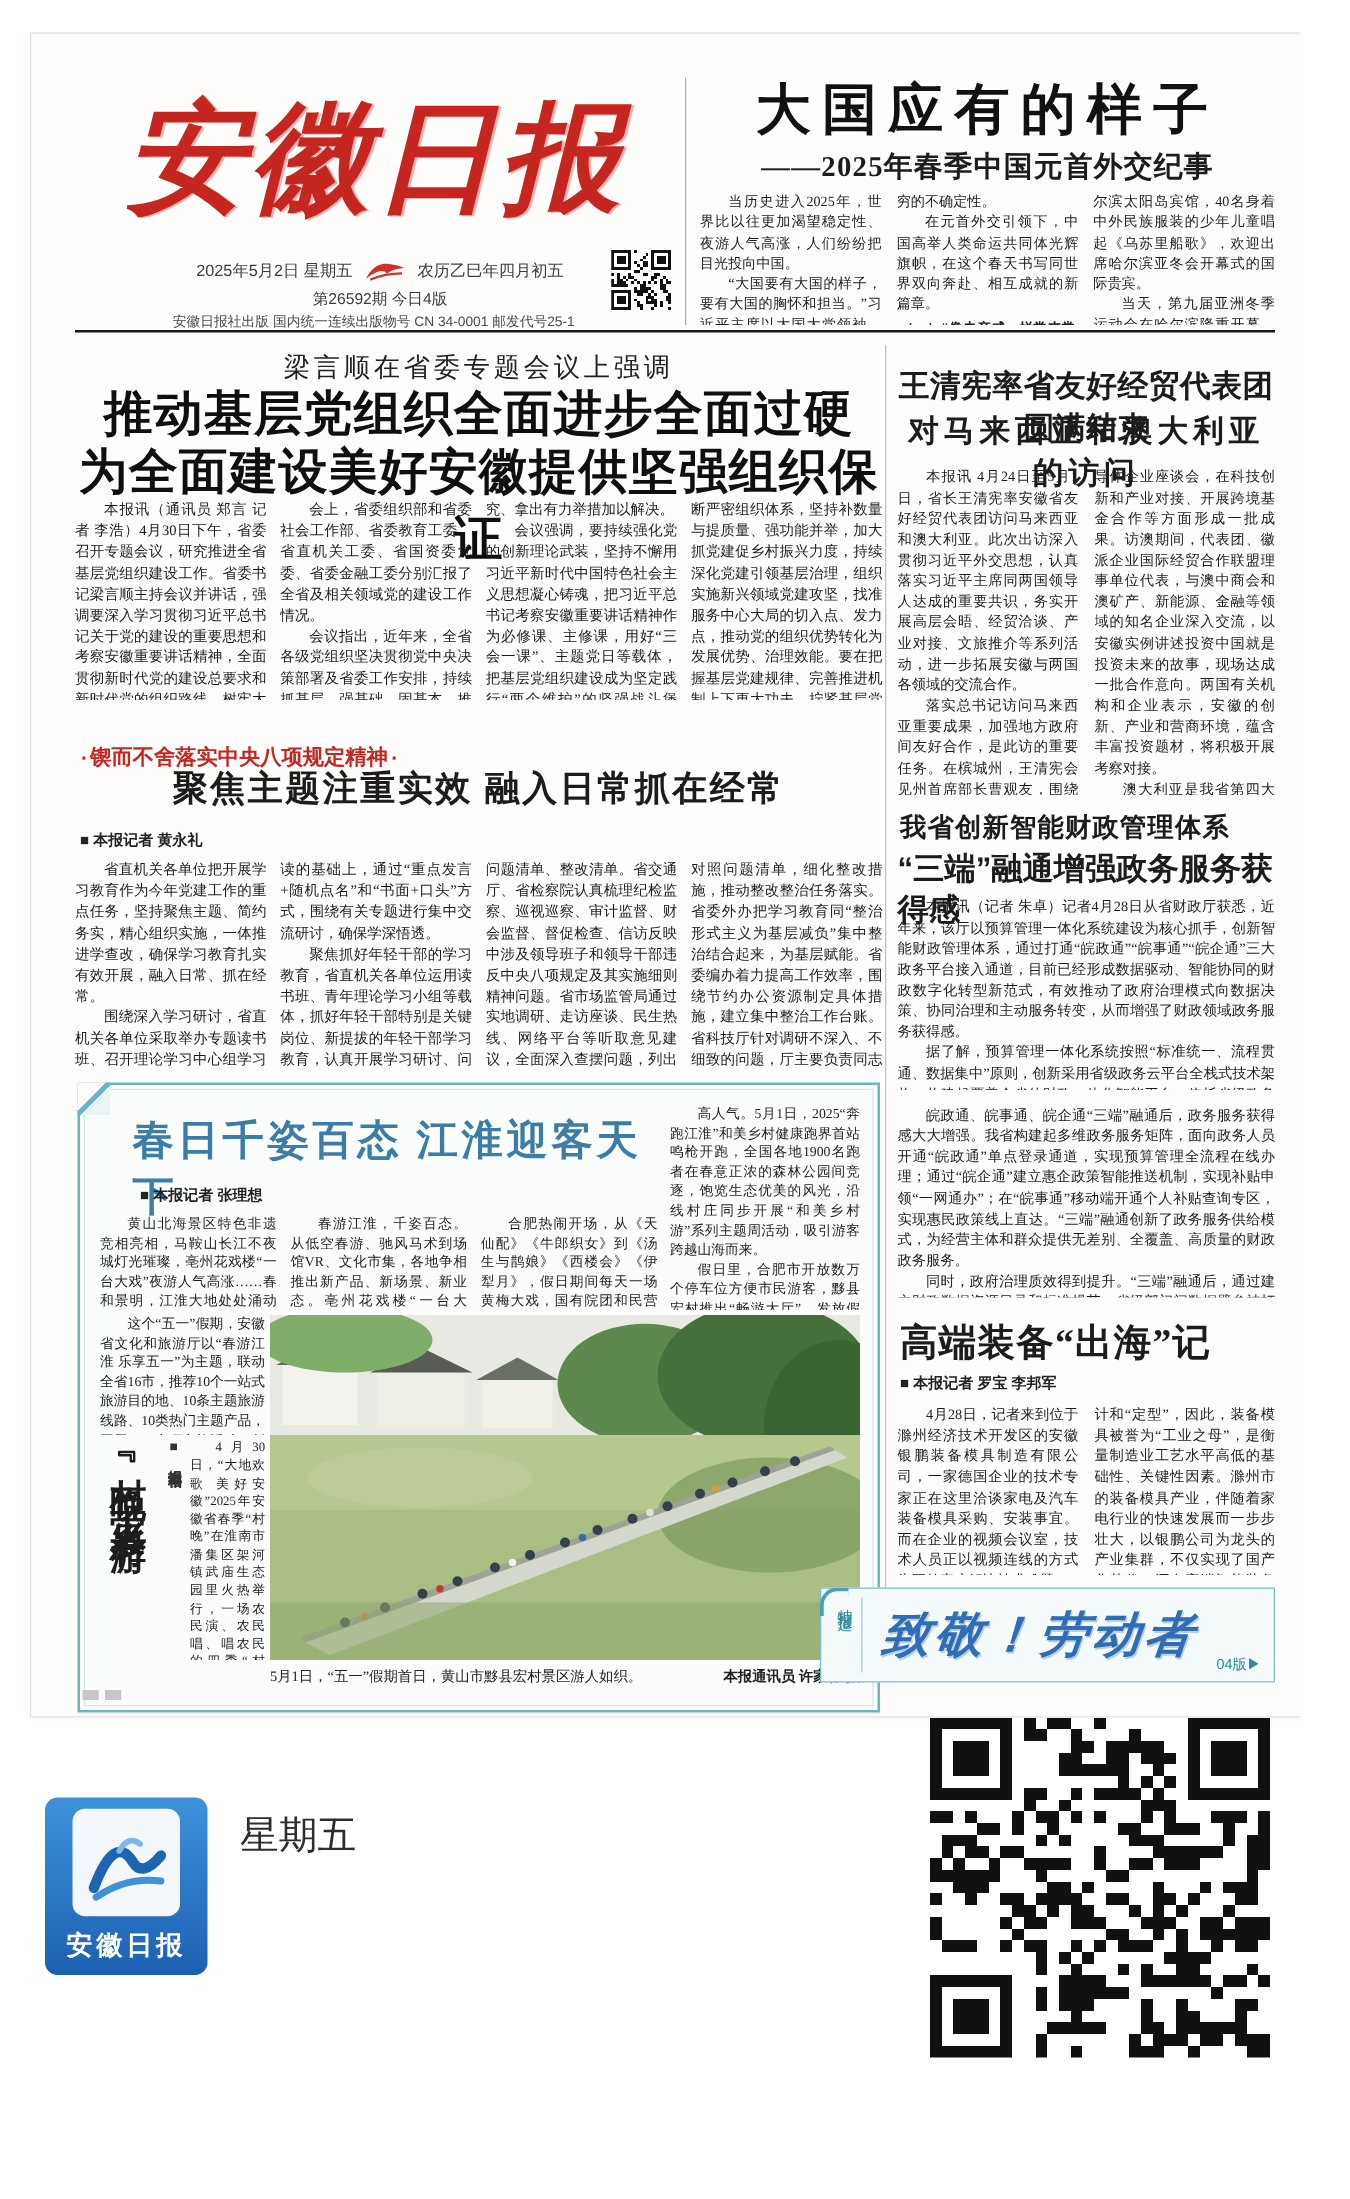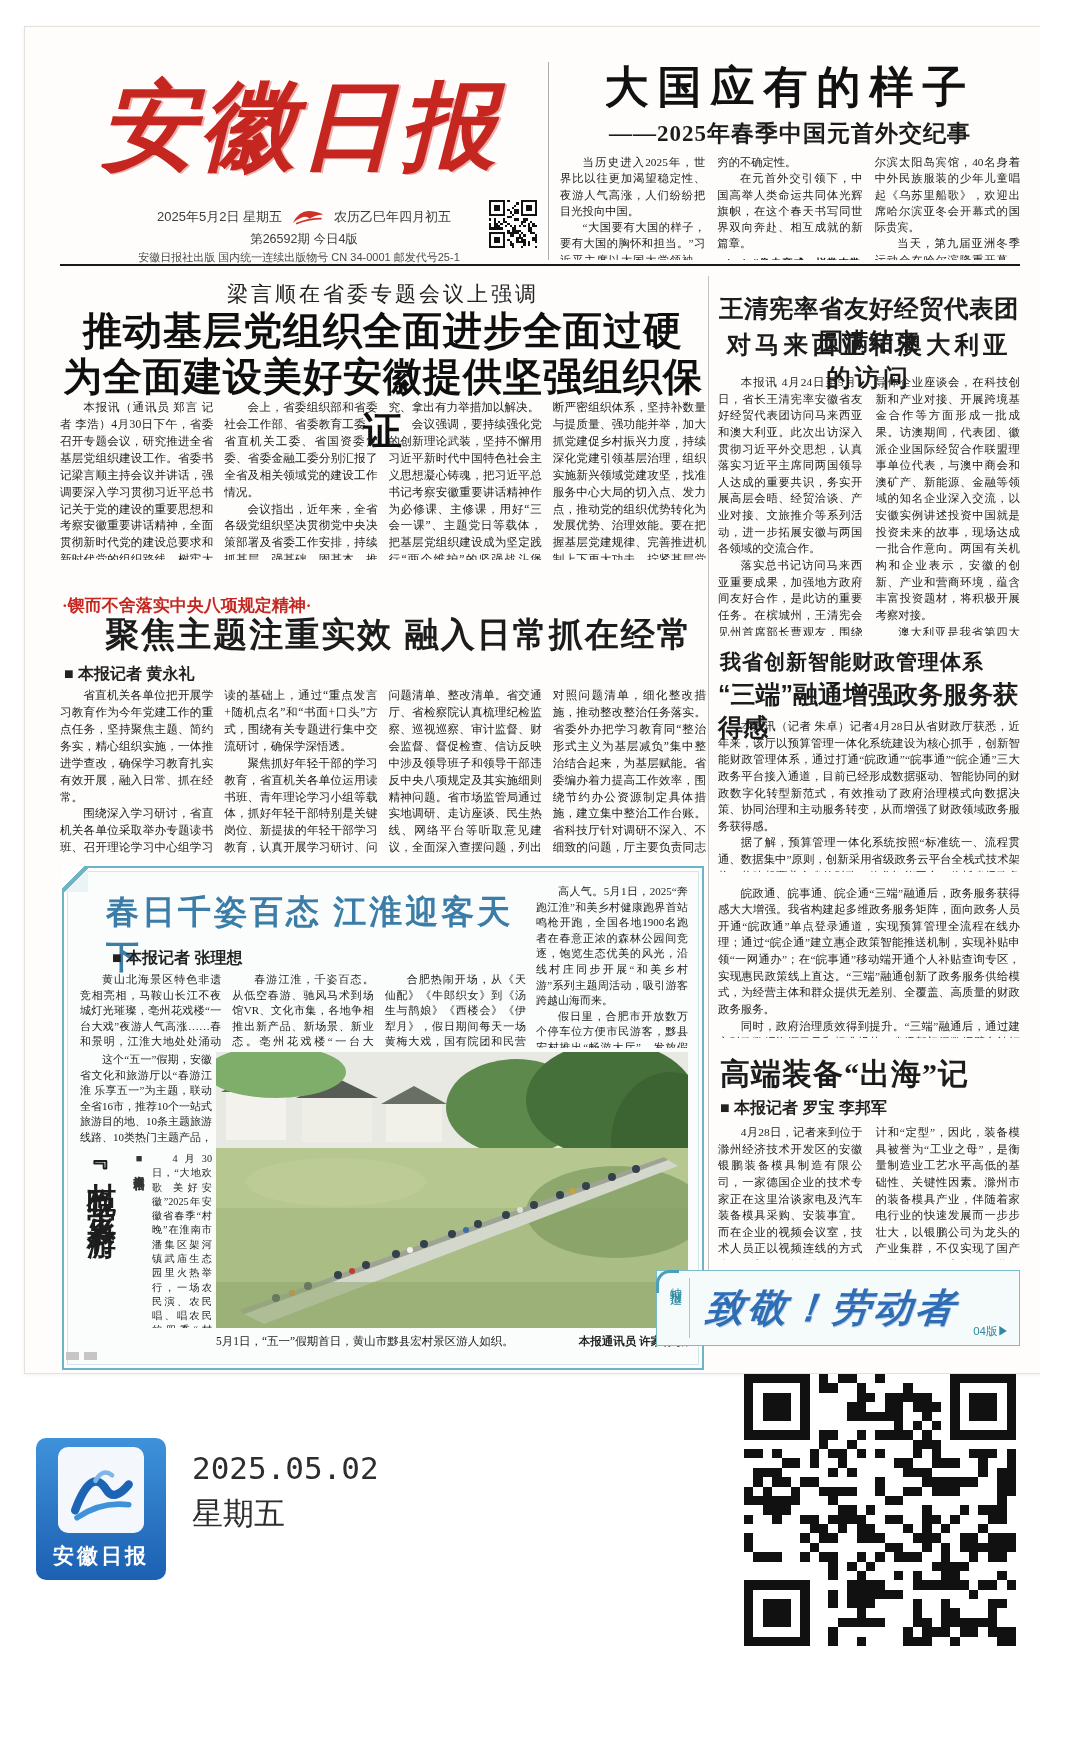--- a/index.html
+++ b/index.html
@@ -30,24 +30,24 @@
   .lead-cols p{font-size:11.3px;line-height:1.44;}
   .subhead{font-weight:bold;font-size:12.5px;text-indent:0;text-align:center;margin:3px 0 2px;font-family:"Liberation Sans",sans-serif;}
   .hrule{left:60px;top:264px;width:960px;height:2px;background:#181818;}
   .vline-main{left:708px;top:276px;width:1px;height:1062px;background:#c2c2c2;}
   
   .kicker{left:60px;top:280px;width:646px;text-align:center;font-size:21px;letter-spacing:3px;color:#222;}
   .mh{left:60px;width:646px;text-align:center;font-family:"Liberation Sans",sans-serif;font-weight:900;
       font-size:39px;letter-spacing:1px;color:#0f0f0f;}
   .main-cols{left:60px;top:400px;width:646px;height:160px;display:flex;gap:11px;overflow:hidden;}
   .main-cols p,.camp-cols p{font-size:11.6px;line-height:1.46;}
-  .redkick{left:62px;top:594px;font-weight:bold;font-size:17px;color:#c5261f;font-family:Liberation Serif, serif;}
-  .camp-h{left:76px;top:612px;width:646px;text-align:center;font-family:"Liberation Sans",sans-serif;
-      font-weight:900;font-size:34px;letter-spacing:2px;}
-  .byline{font-weight:bold;font-size:16px;font-family:"Liberation Sans",sans-serif;color:#222;}
+  .redkick{left:62px;top:594px;font-weight:bold;font-size:17px;color:#c5261f;font-family:Liberation Mono, monospace;}
+  .camp-h{left:60px;top:612px;width:646px;text-align:center;font-family:"Liberation Sans",sans-serif;
+      font-weight:900;font-size:28px;letter-spacing:2px;}
+  .byline{font-weight:bold;font-size:12px;font-family:"Liberation Sans",sans-serif;color:#222;}
   .camp-cols{left:60px;top:688px;width:646px;height:170px;display:flex;gap:11px;overflow:hidden;}
   
   .wang-h{left:718px;width:302px;text-align:center;font-family:"Liberation Sans",sans-serif;font-weight:900;
       font-size:24.5px;letter-spacing:0.5px;}
   .twocol{display:flex;gap:13px;overflow:hidden;font-family:Liberation Serif, serif;}
   .wang-cols{left:718px;top:374px;width:302px;height:262px;}
   .wang-cols p,.fiscal-cols p,.equip-cols p{font-size:11.4px;line-height:1.46;}
   .fis-kick{left:720px;top:648px;width:302px;font-weight:bold;font-size:21px;letter-spacing:1px;}
   .fis-h{left:718px;top:678px;width:302px;font-family:"Liberation Sans",sans-serif;font-weight:900;font-size:25px;}
   .fiscal-cols{left:718px;top:718px;width:302px;height:320px;flex-direction:column;}
@@ -439,21 +439,20 @@
     <div class="emblem">
       <svg viewBox="0 0 80 80" width="74" height="74">
         <path d="M12 62 Q30 14 46 40 Q54 53 70 34" fill="none" stroke="#1d64b5" stroke-width="9" stroke-linecap="round"></path>
         <path d="M14 70 Q40 52 70 56" fill="none" stroke="#3e92da" stroke-width="6" stroke-linecap="round"></path>
         <path d="M34 30 Q42 16 52 24" fill="none" stroke="#7fb6e8" stroke-width="5" stroke-linecap="round"></path>
       </svg>
     </div>
     <div class="name">安徽日报</div>
   </div>
   <div class="abs fdate">
-    <div>2025.05.02</div>
     <div>星期五</div>
   </div>
   <div class="abs bigqr qrbox">
       <svg viewBox="0 0 29 29" width="100%" height="100%" style="display: block;">
         <rect x="0" y="0" width="29" height="29" fill="#fff"></rect>
         <rect x="8" y="0" width="1" height="1" fill="#111"></rect>
         <rect x="10" y="0" width="1" height="1" fill="#111"></rect>
         <rect x="11" y="0" width="1" height="1" fill="#111"></rect>
         <rect x="14" y="0" width="1" height="1" fill="#111"></rect>
         <rect x="8" y="1" width="1" height="1" fill="#111"></rect>

